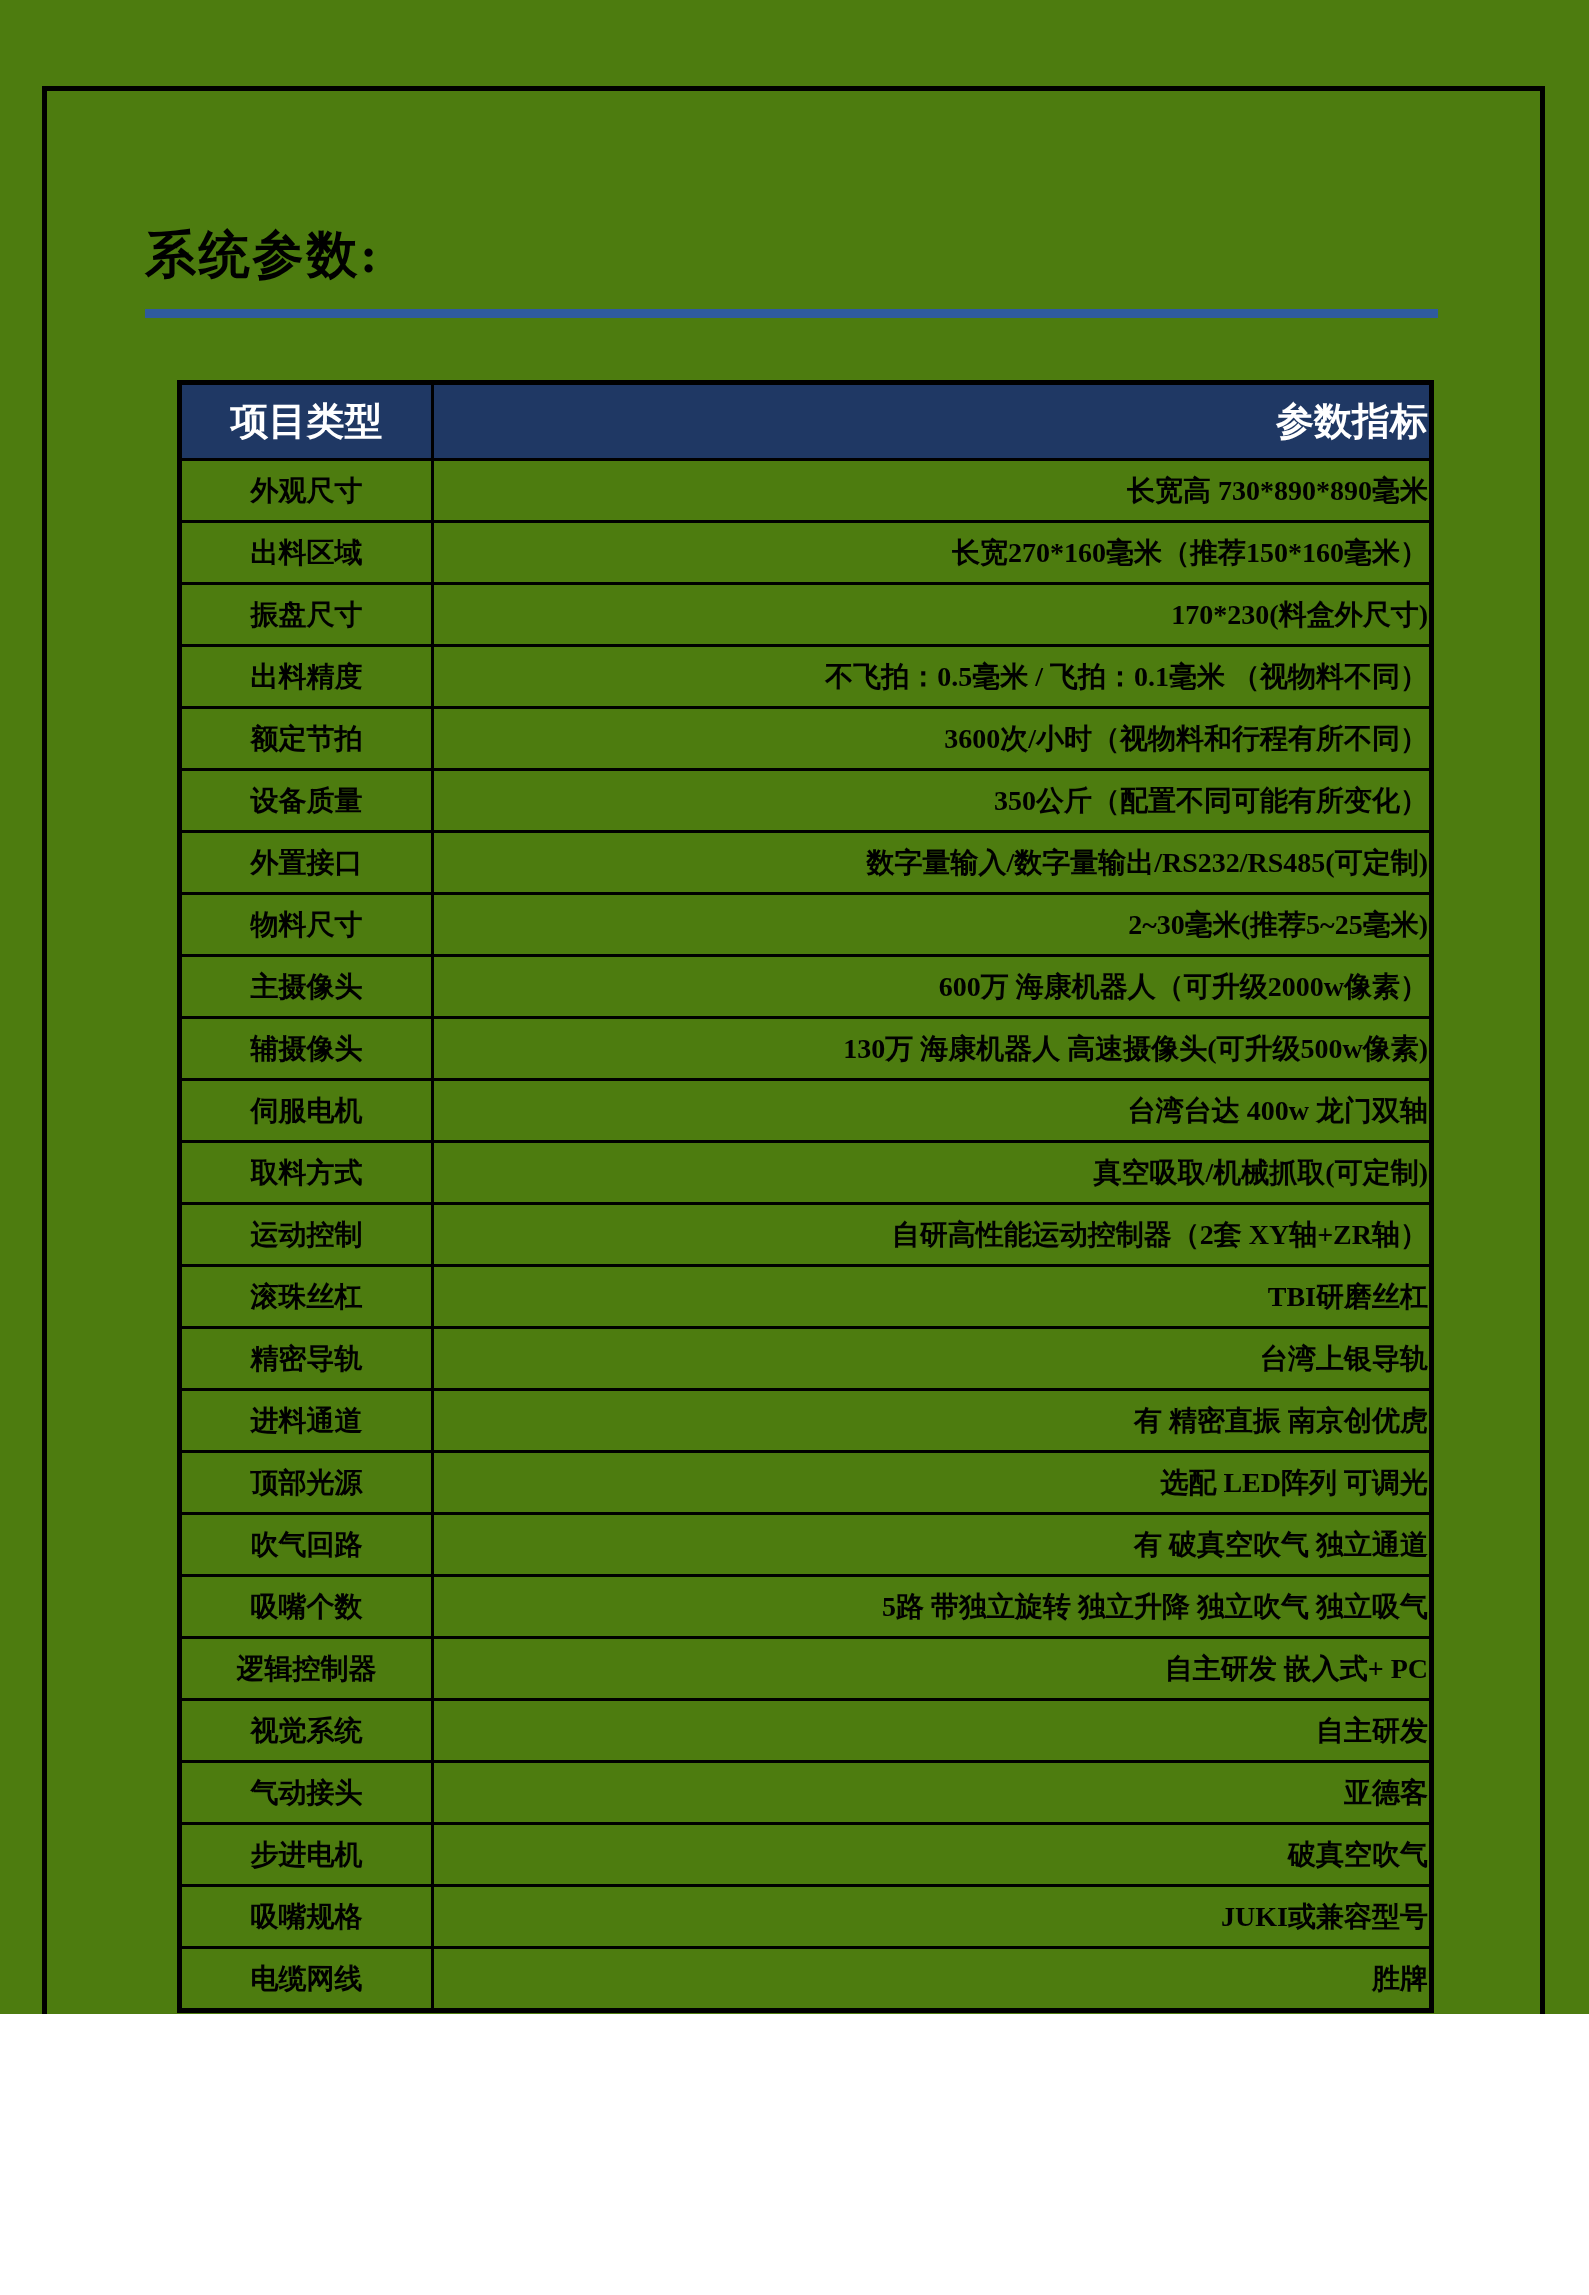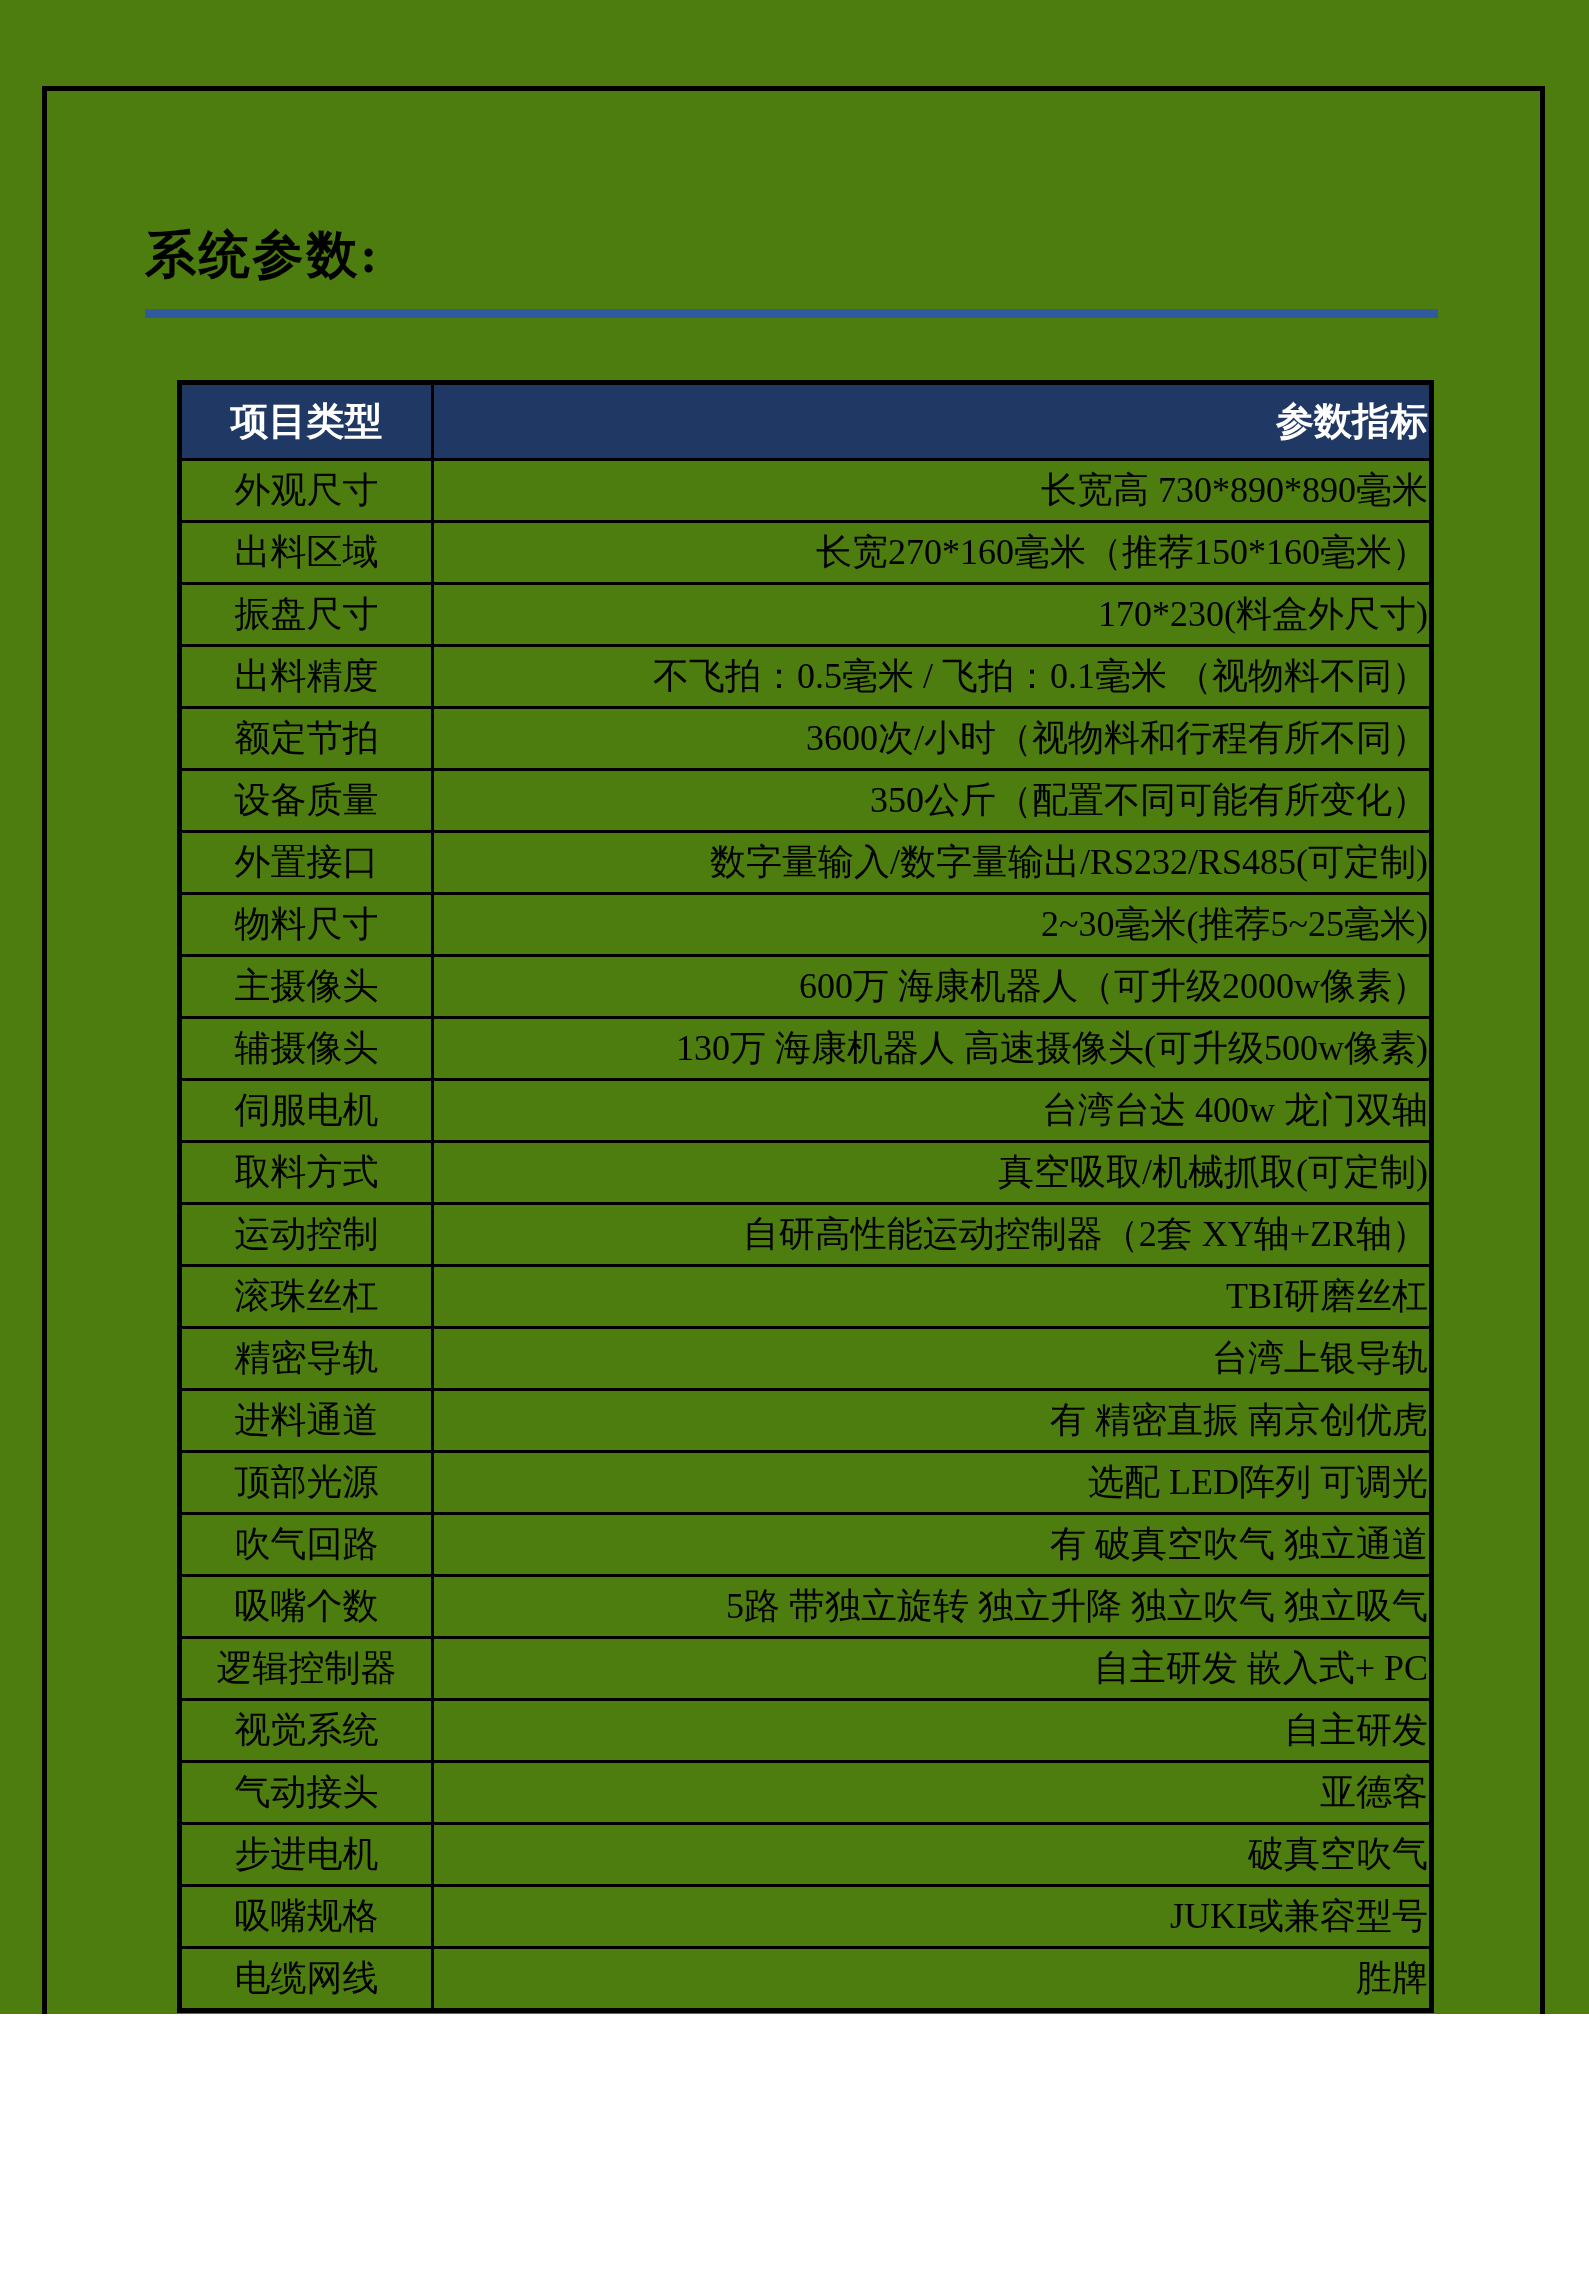--- a/index.html
+++ b/index.html
@@ -54,22 +54,23 @@
   }
   .spec-table thead th {
     background: var(--navy, #1F3864);
     color: #ffffff;
     font-size: 38px;
     font-weight: 700;
     height: 71px;
   }
   .spec-table td {
     height: 57px;
-    font-size: 36px;
+    font-size: 28px;
     color: #000000;
+    font-weight: bold;
   }
   .col-label { width: 247px; text-align: center; }
   .col-value { text-align: right; padding-left: 21px; }
   .note {
     position: absolute;
     left: 170px; top: 2062px;
     margin: 0;
     font-family: Liberation Sans, sans-serif;
     font-size: 21px;
     color: #1a1a1a;

